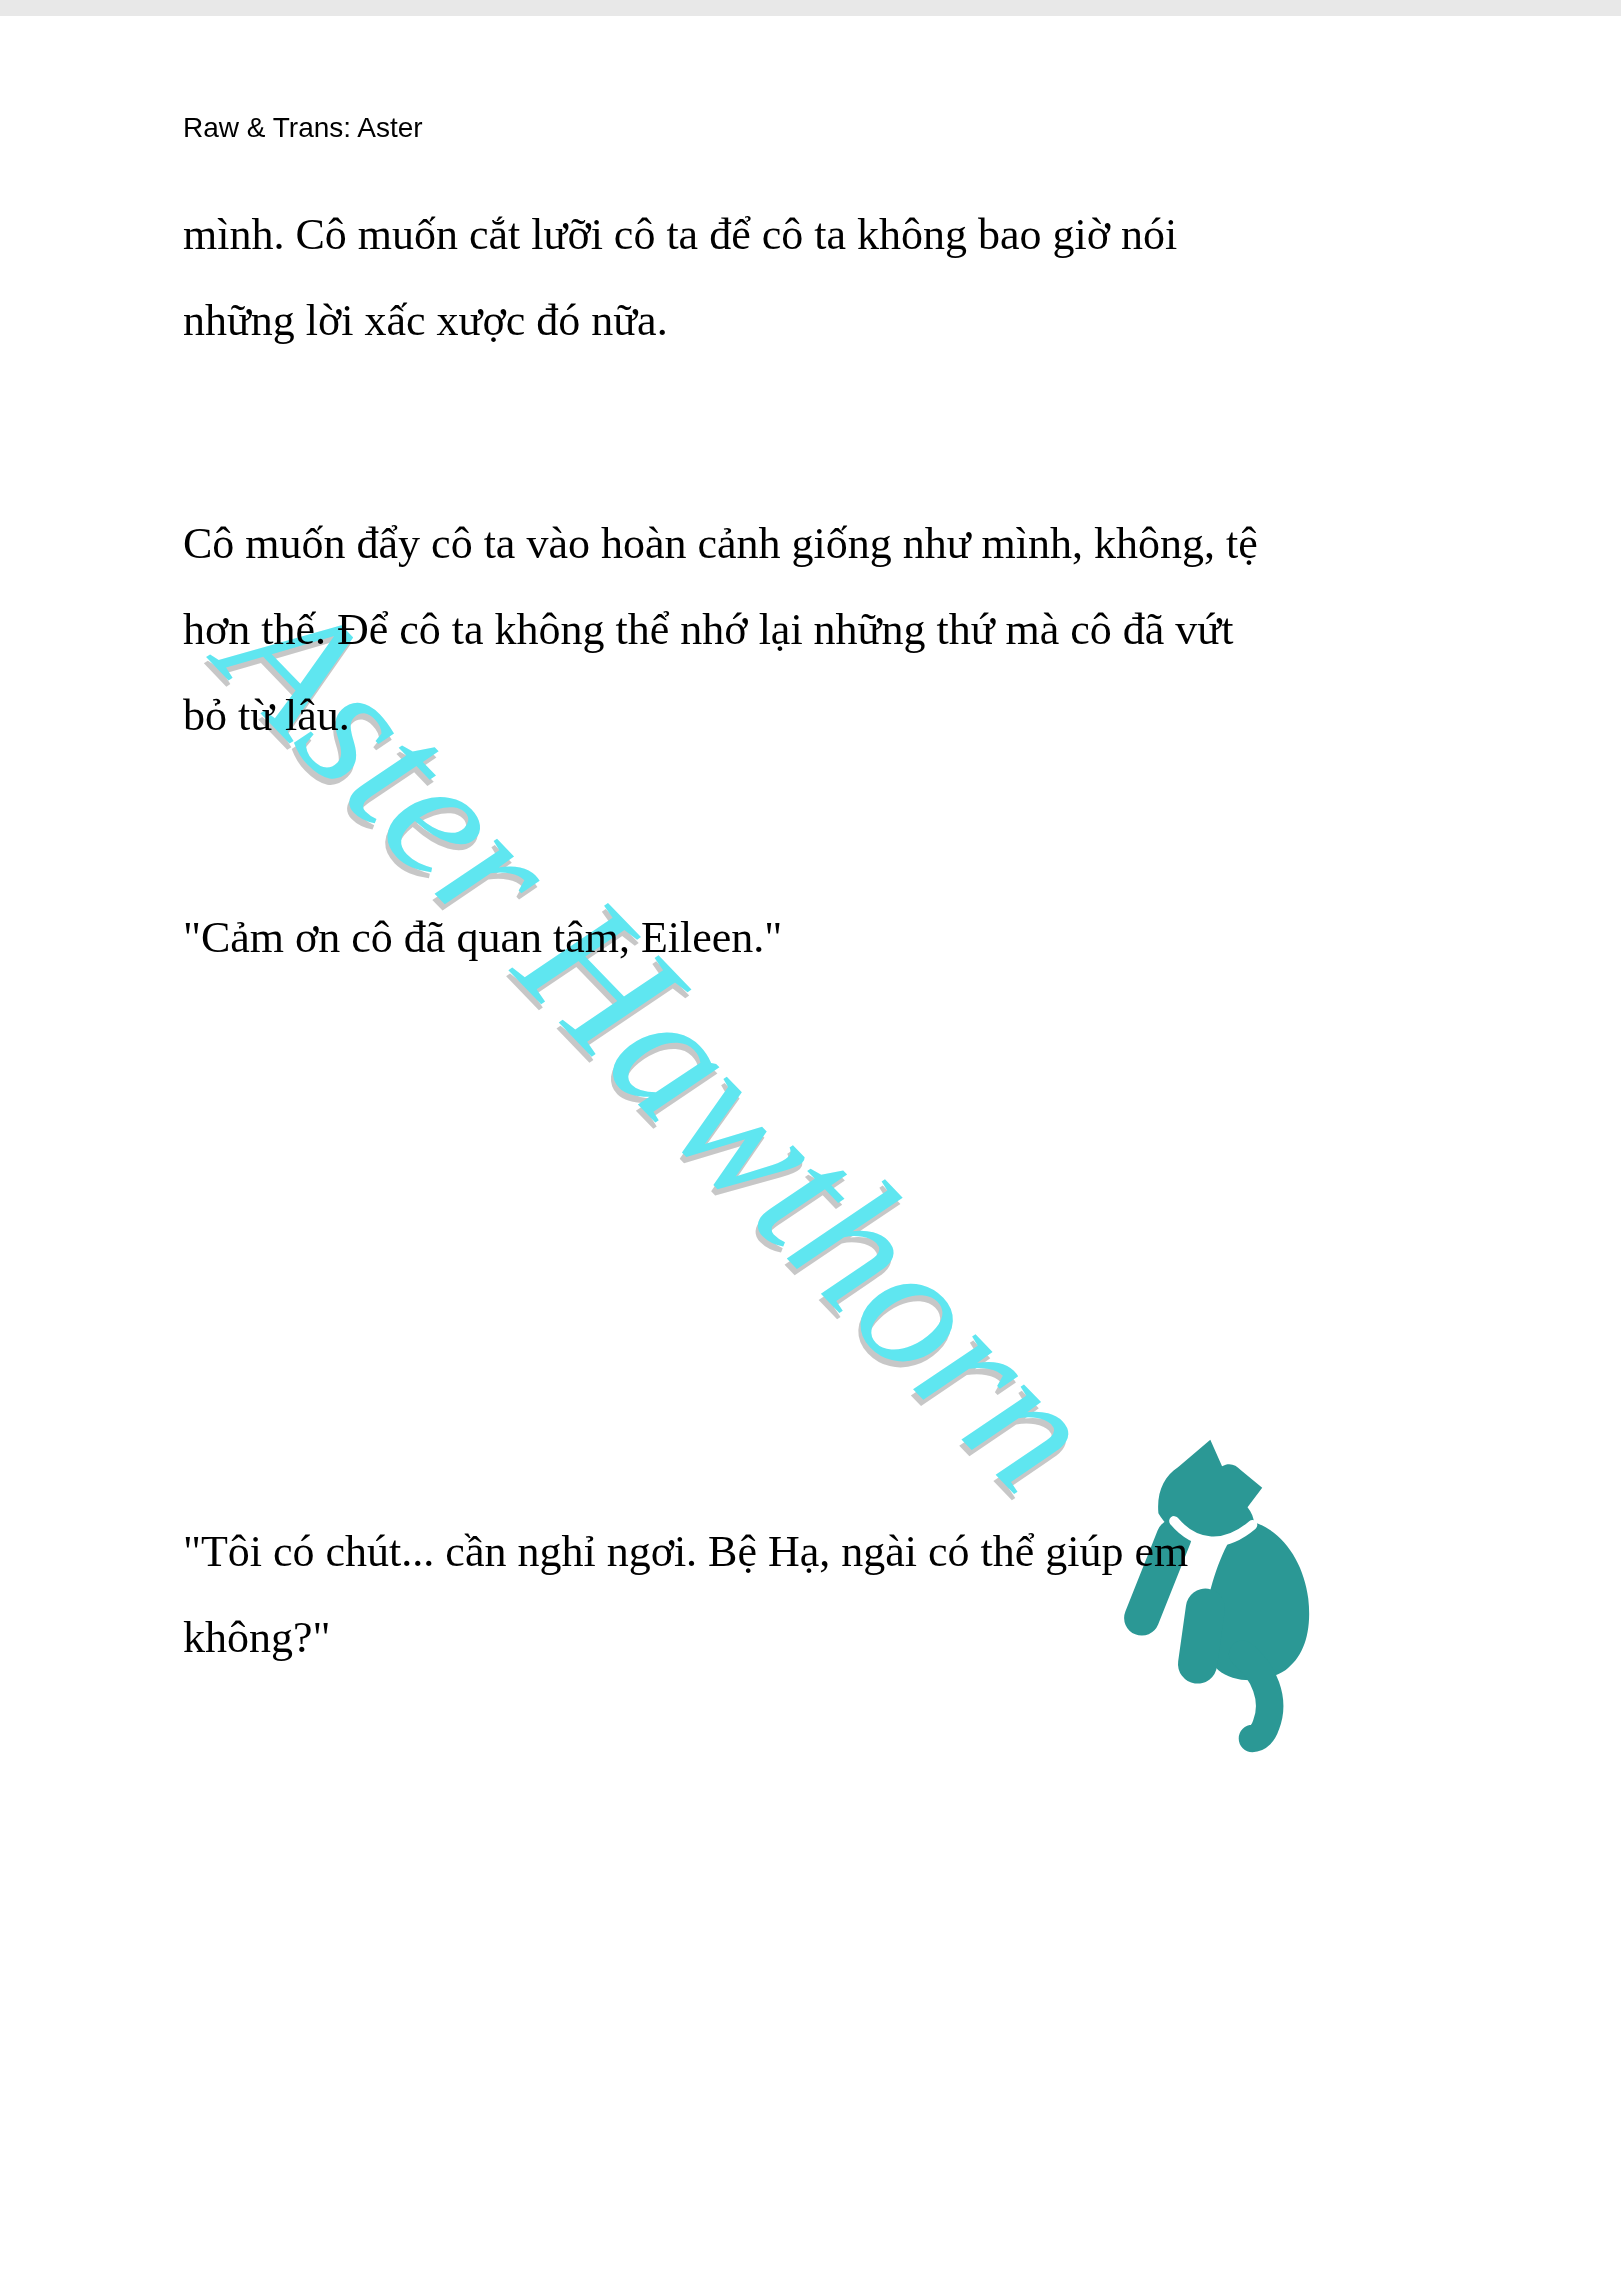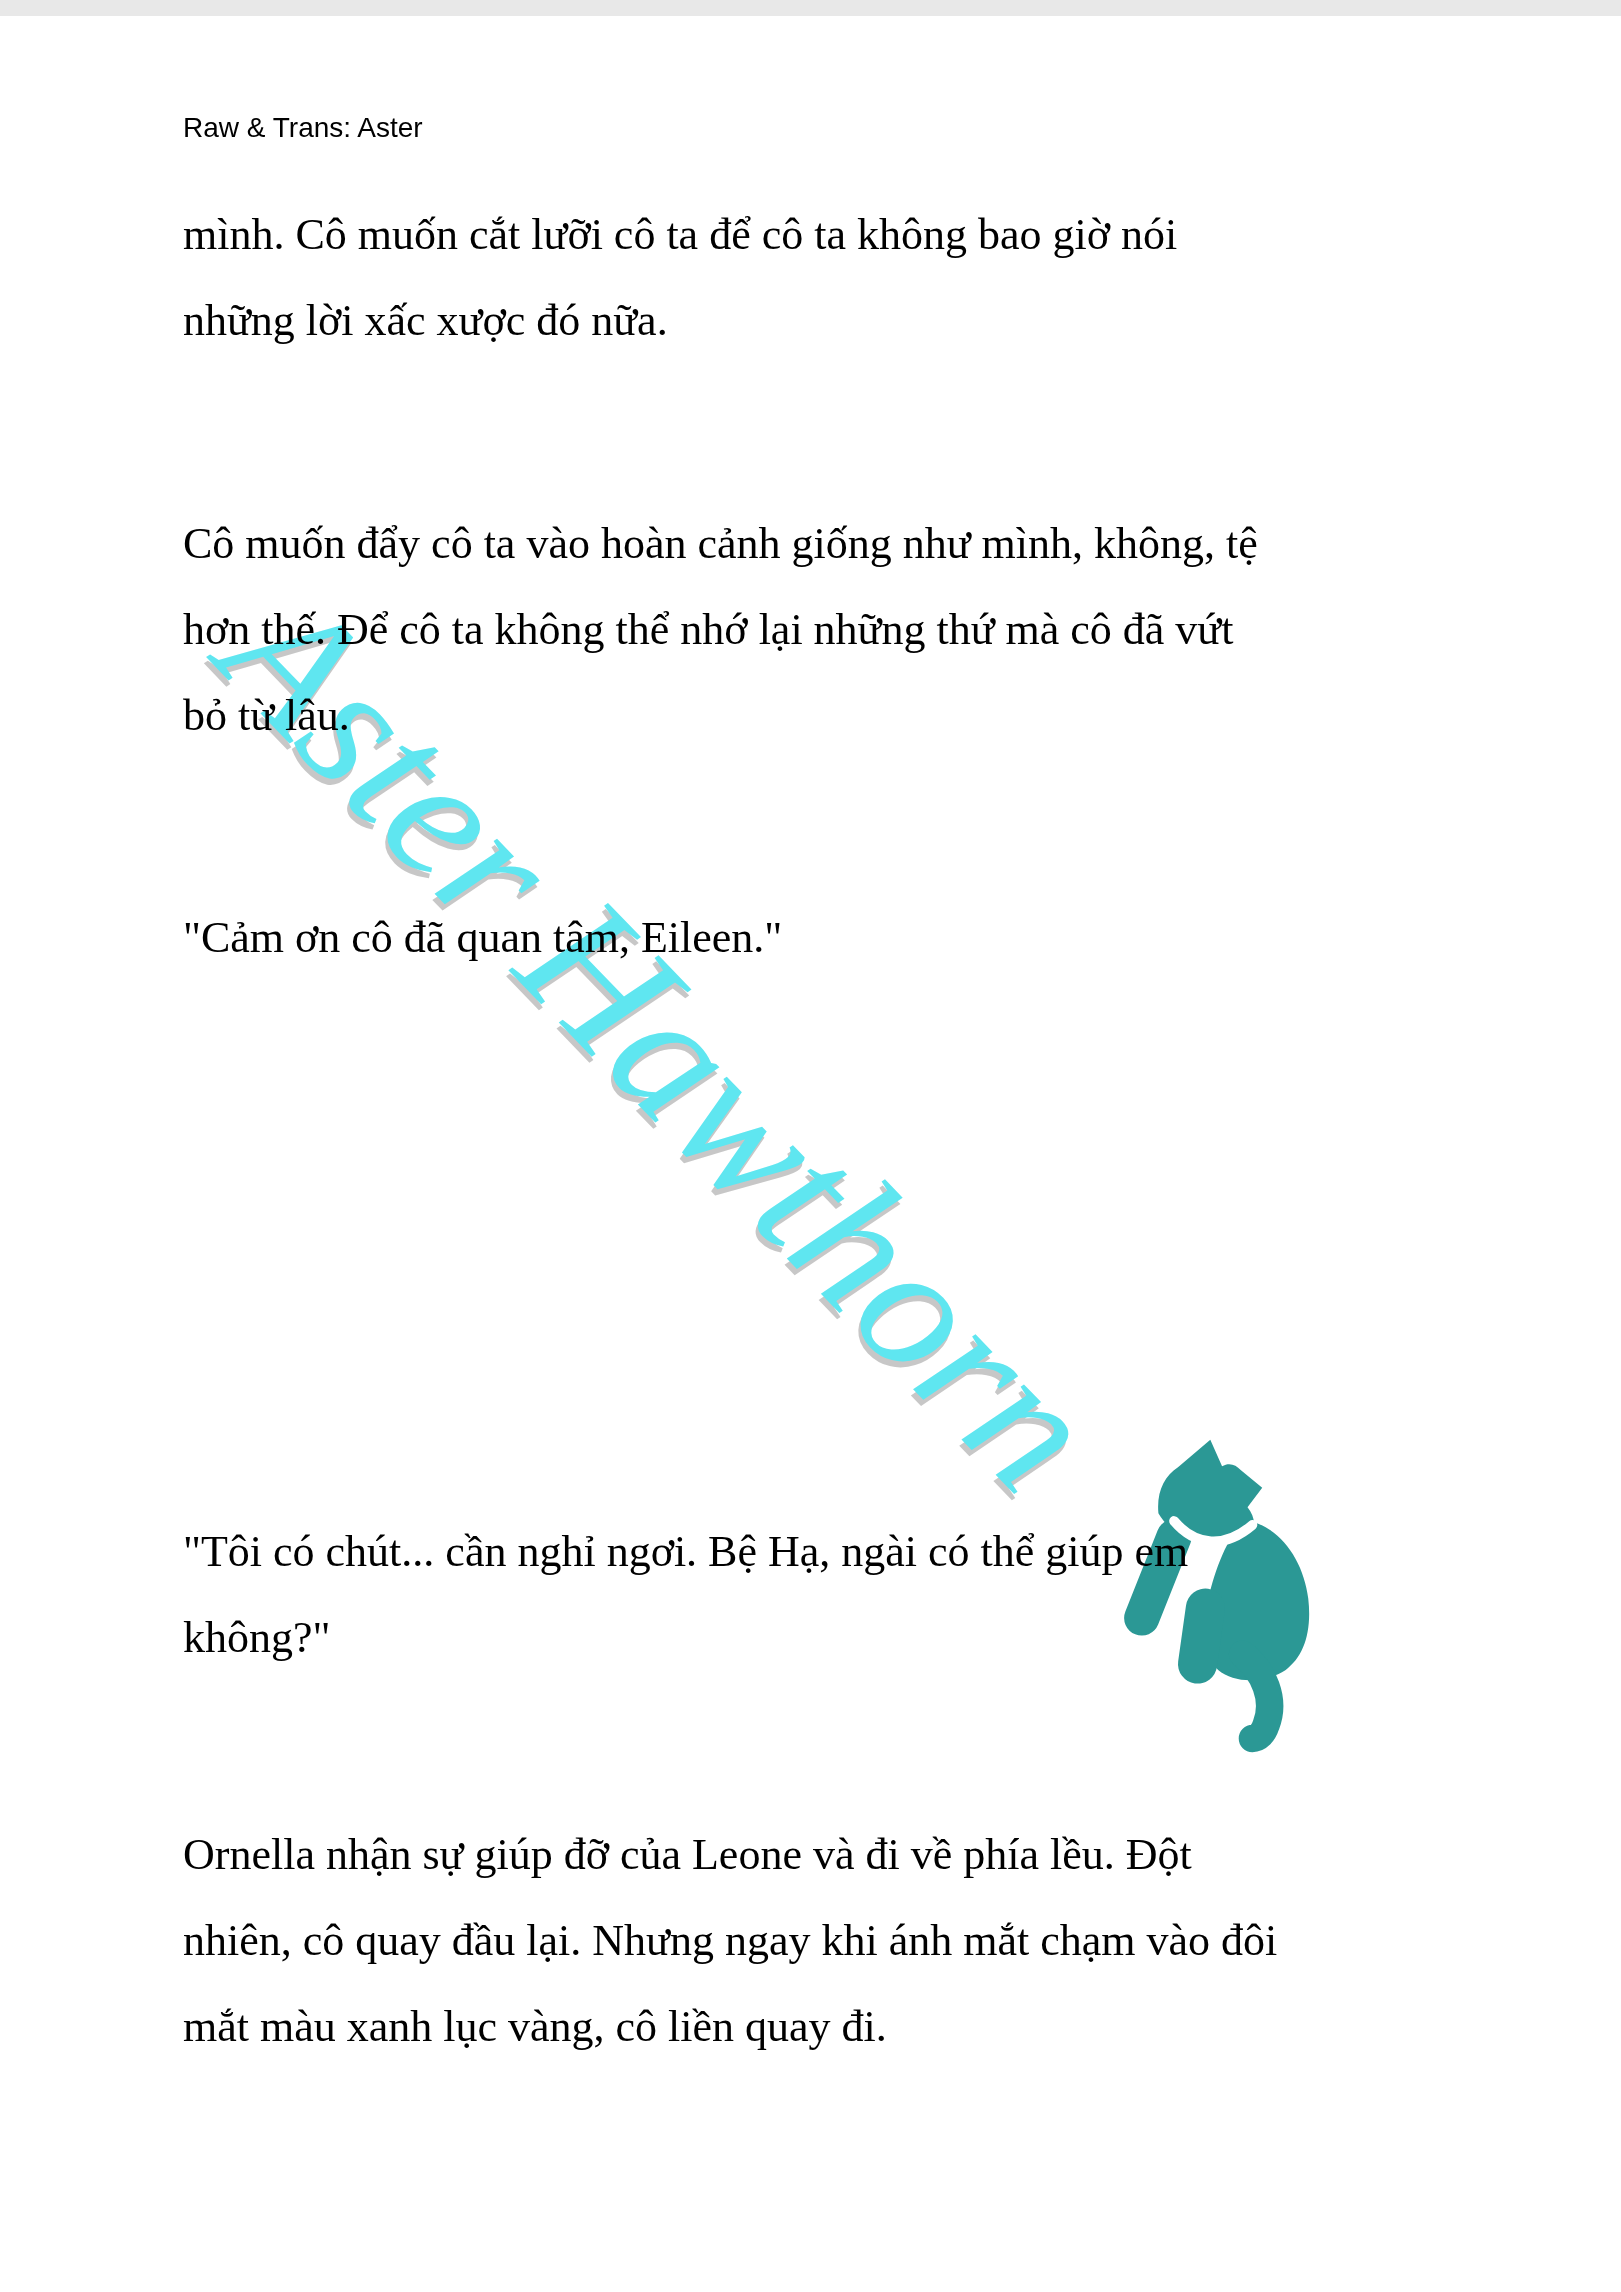--- a/index.html
+++ b/index.html
@@ -91,18 +91,15 @@
   </svg>
 
   <div class="para p1">mình. Cô muốn cắt lưỡi cô ta để cô ta không bao giờ nói
 những lời xấc xược đó nữa.</div>
   <div class="para p2">Cô muốn đẩy cô ta vào hoàn cảnh giống như mình, không, tệ
 hơn thế. Để cô ta không thể nhớ lại những thứ mà cô đã vứt
 bỏ từ lâu.</div>
   <div class="para p3">"Cảm ơn cô đã quan tâm, Eileen."</div>
   <div class="para p5">"Tôi có chút... cần nghỉ ngơi. Bệ Hạ, ngài có thể giúp em
 không?"</div>
-  <div class="para p6">Ornella nhận sự giúp đỡ của Leone và đi về phía lều. Đột
-nhiên, cô quay đầu lại. Nhưng ngay khi ánh mắt chạm vào đôi
-mắt màu xanh lục vàng, cô liền quay đi.</div>
 
 </div>
 
 
 </body></html>

